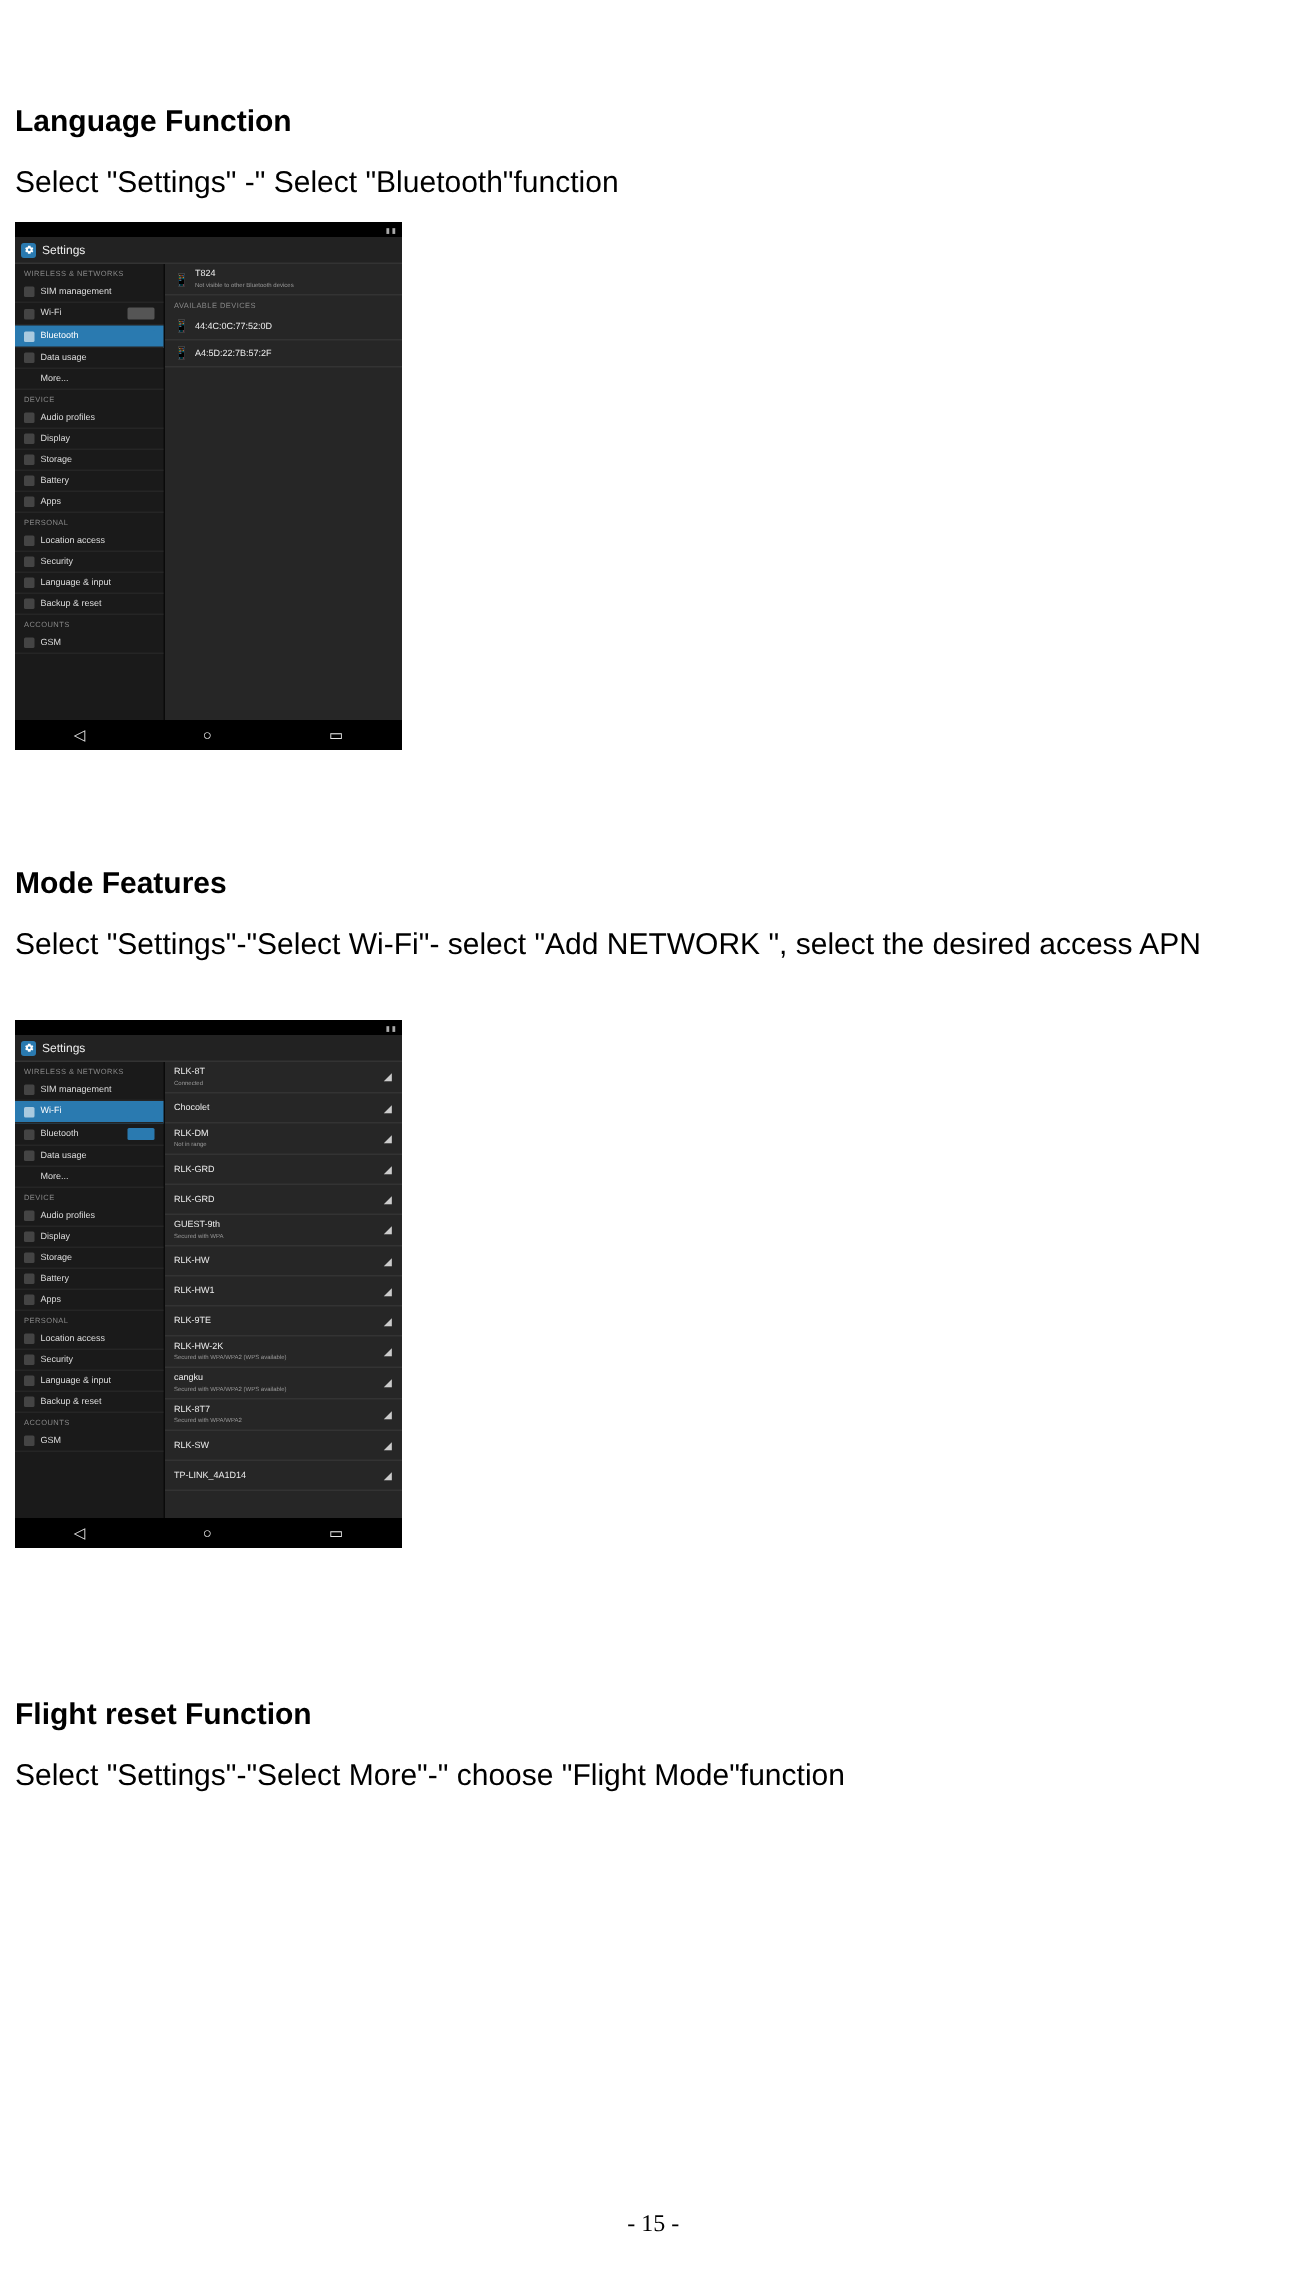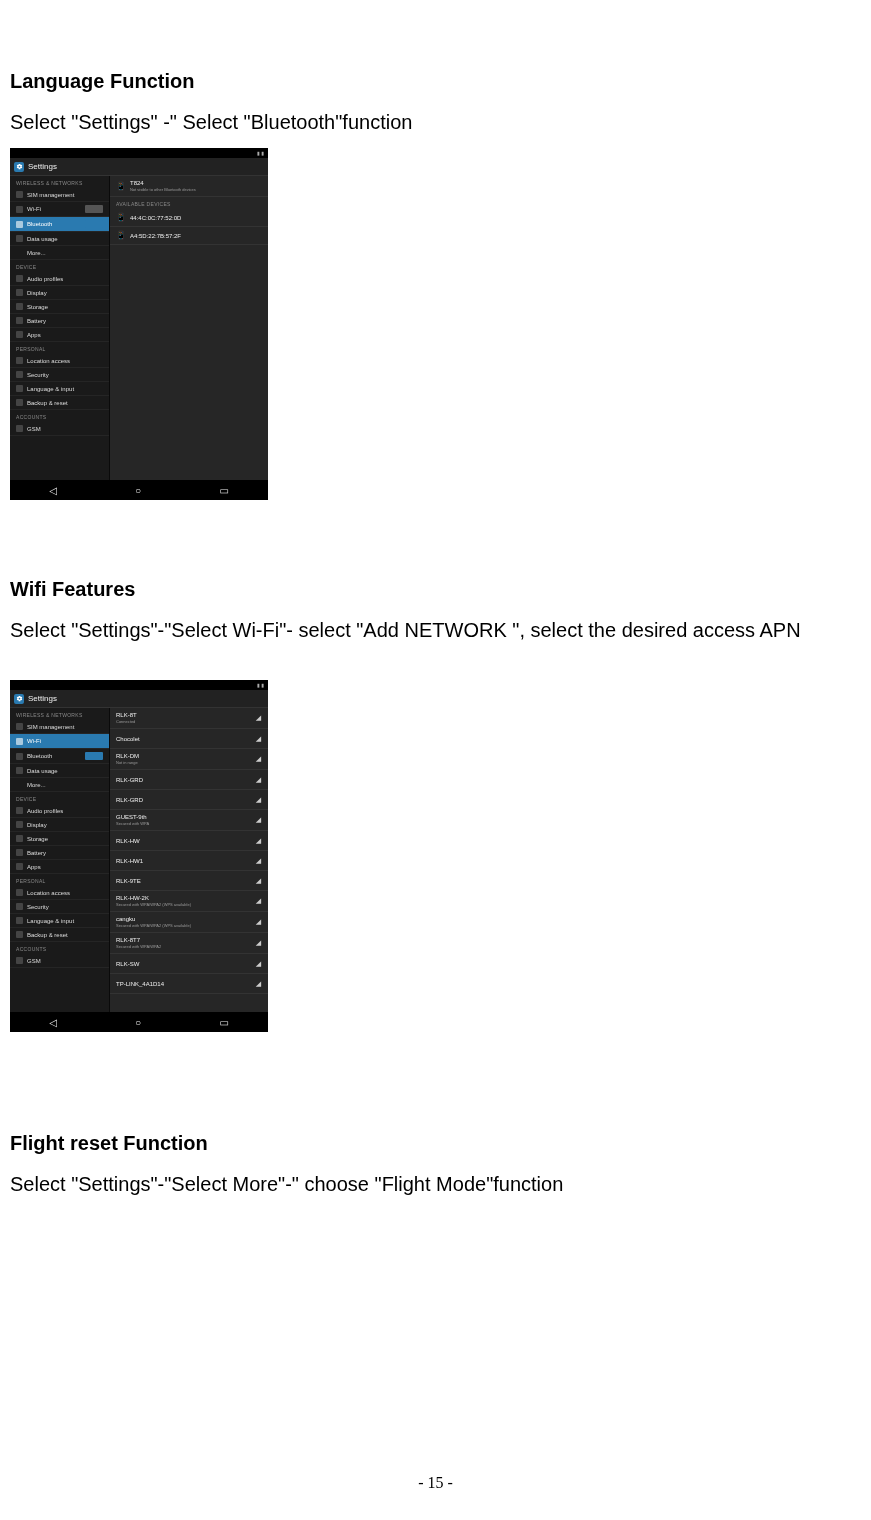--- a/index.html
+++ b/index.html
@@ -270,21 +270,21 @@
   </div>
   <div class="nav-bar">
     <span class="nav-btn">◁</span>
     <span class="nav-btn">○</span>
     <span class="nav-btn">▭</span>
   </div>
 </div>
 
 <div class="section-gap"></div>
 
-<div class="heading">Wifi Features</div>
+<div class="heading">Mode Features</div>
 <div class="body-text">Select "Settings"-"Select Wi-Fi"- select "Add NETWORK ", select the desired access APN</div>
 
 <div style="height:24px;"></div>
 
 <div class="screenshot" style="height:352px;">
   <div class="status-bar">
     <span></span>
       <span>▮ ▮</span>
   </div>
   <div class="app-header">

